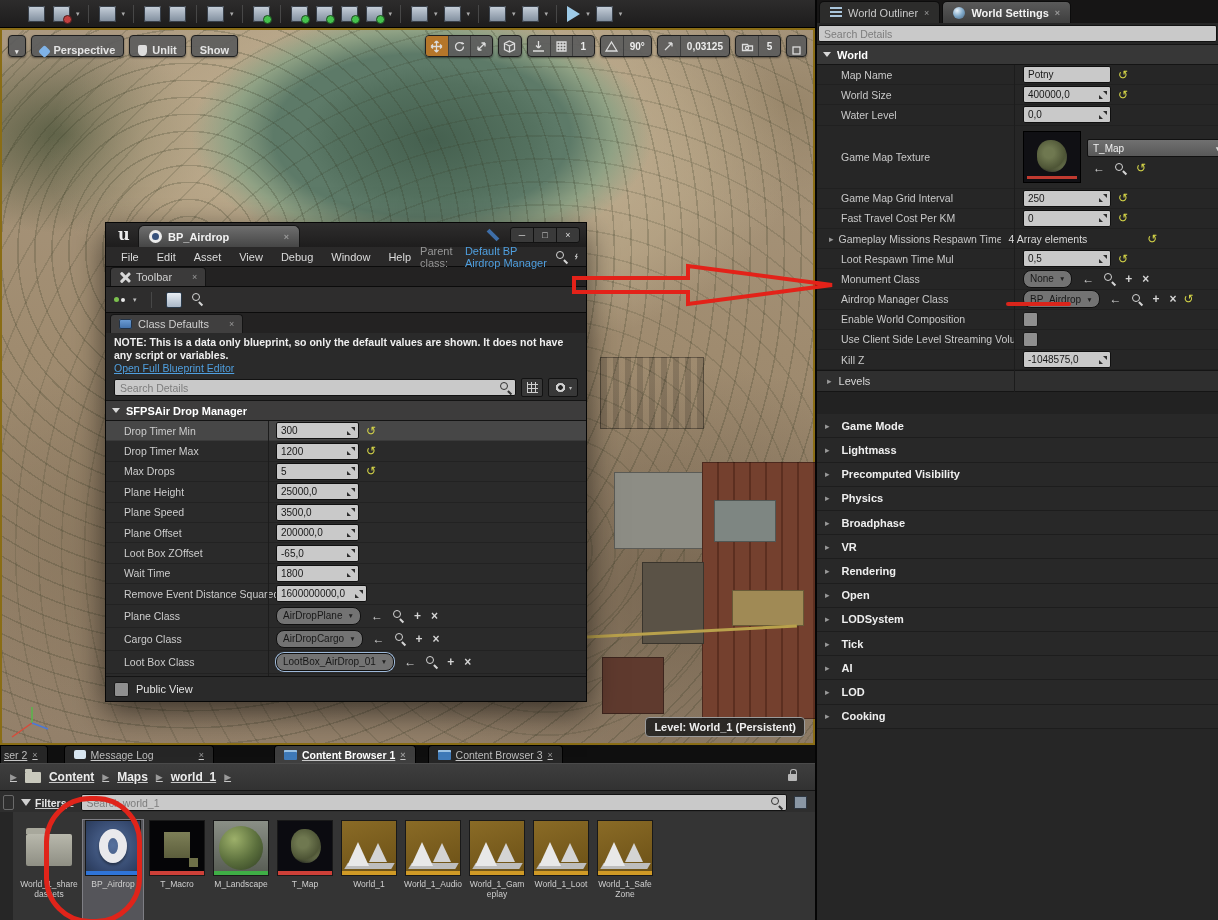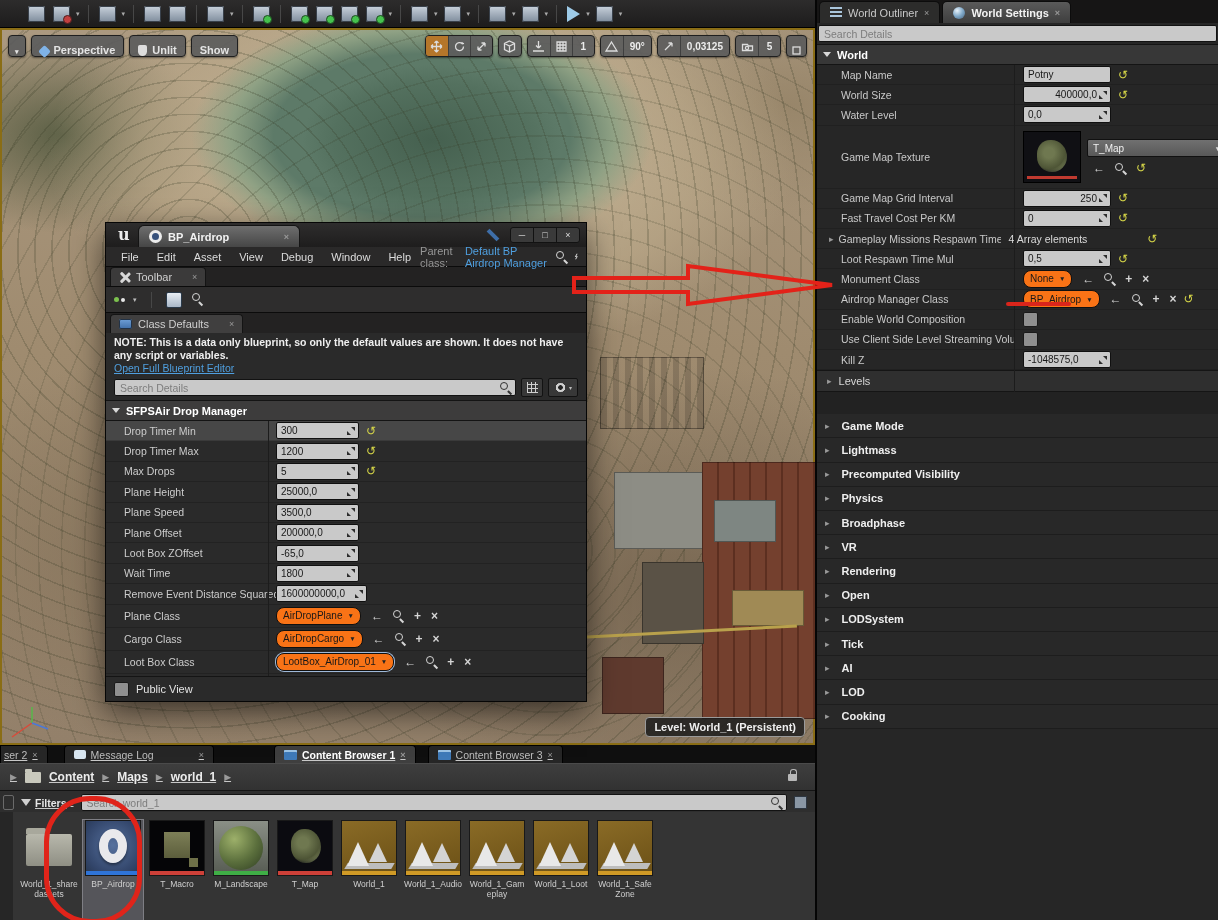--- a/index.html
+++ b/index.html
@@ -102,21 +102,21 @@
   .prow.hl{background:#474747;}
   .plab{width:144px;color:#cccccc;font-size:10.5px;white-space:nowrap;flex:none;}
   .pval{display:flex;align-items:center;padding-left:8px;}
   .numwrap{position:relative;display:inline-flex;align-items:center;}
   input.inp{height:15px;background:#c9c9c9;border:1px solid #101010;border-radius:2px;color:#181818;font-size:10px;
             padding:0 13px 0 4px;width:64px;box-sizing:content-box;font-family:"Liberation Sans",sans-serif;}
   .spin{position:absolute;right:4px;width:8px;height:8px;}
   .spin::before{content:"";position:absolute;right:0;top:0;border-top:4px solid #2c2c2c;border-left:4px solid transparent;}
   .spin::after{content:"";position:absolute;left:0;bottom:0;border-bottom:4px solid #2c2c2c;border-right:4px solid transparent;}
   .reset{color:#d6d648;font-size:12px;margin-left:7px;line-height:1;}
-  .dd{height:16px;background:#f97316;border:1px solid #101010;border-radius:8px;color:#181818;font-size:10px;
+  .dd{height:16px;background:#737373;border:1px solid #101010;border-radius:8px;color:#181818;font-size:10px;
       display:inline-flex;align-items:center;gap:5px;padding:0 6px;}
   .dd .caret{font-size:6.5px;color:#222;}
   .dd.focus{box-shadow:0 0 0 1px #9db8d8;}
   .ico{color:#d5d5d5;font-size:12px;margin-left:10px;font-weight:bold;line-height:1;}
   .mag{position:relative;width:11px;height:11px;display:inline-block;margin-left:10px;color:#d5d5d5;flex:none;}
   .mag::before{content:"";position:absolute;left:0;top:0;width:6px;height:6px;border:1.6px solid currentColor;border-radius:50%;}
   .mag::after{content:"";position:absolute;left:7.5px;top:7.5px;width:4.5px;height:1.7px;background:currentColor;transform:rotate(45deg);transform-origin:left center;}
   .mag.dark{color:#333;margin-left:0;}
   .pubrow{position:absolute;bottom:0;left:0;right:0;height:24px;border-top:1px solid #141414;display:flex;align-items:center;
           gap:7px;padding-left:8px;background:#2a2a2a;color:#e3e3e3;font-size:11px;}
@@ -622,21 +622,21 @@
         <div class="wlab">Map Name</div>
         <div class="wval">
             <input class="inp" style="width: 78px; padding-right: 4px;" value="Potny">
             <span class="reset">↺</span>
           </div>
       </div>
       <div class="wrow">
         <div class="wlab">World Size</div>
         <div class="wval">
             <span class="numwrap">
-              <input class="inp" style="width: 69px; text-align: right;" value="400000,0">
+              <input class="inp" style="width: 69px;" value="400000,0">
               <span class="spin"></span>
             </span>
             <span class="reset">↺</span>
           </div>
       </div>
       <div class="wrow">
         <div class="wlab">Water Level</div>
         <div class="wval">
             <span class="numwrap">
               <input class="inp" style="width: 69px;" value="0,0">
@@ -663,21 +663,21 @@
               <span class="reset" style="margin-left:10px;">↺</span>
             </div>
           </div>
         </div>
       </div>
 
       <div class="wrow">
         <div class="wlab">Game Map Grid Interval</div>
         <div class="wval">
             <span class="numwrap">
-              <input class="inp" style="width: 69px; text-align: right;" value="250">
+              <input class="inp" style="width: 69px;" value="250">
               <span class="spin"></span>
             </span>
             <span class="reset">↺</span>
           </div>
       </div>
       <div class="wrow">
         <div class="wlab">Fast Travel Cost Per KM</div>
         <div class="wval">
             <span class="numwrap">
               <input class="inp" style="width: 69px;" value="0">

